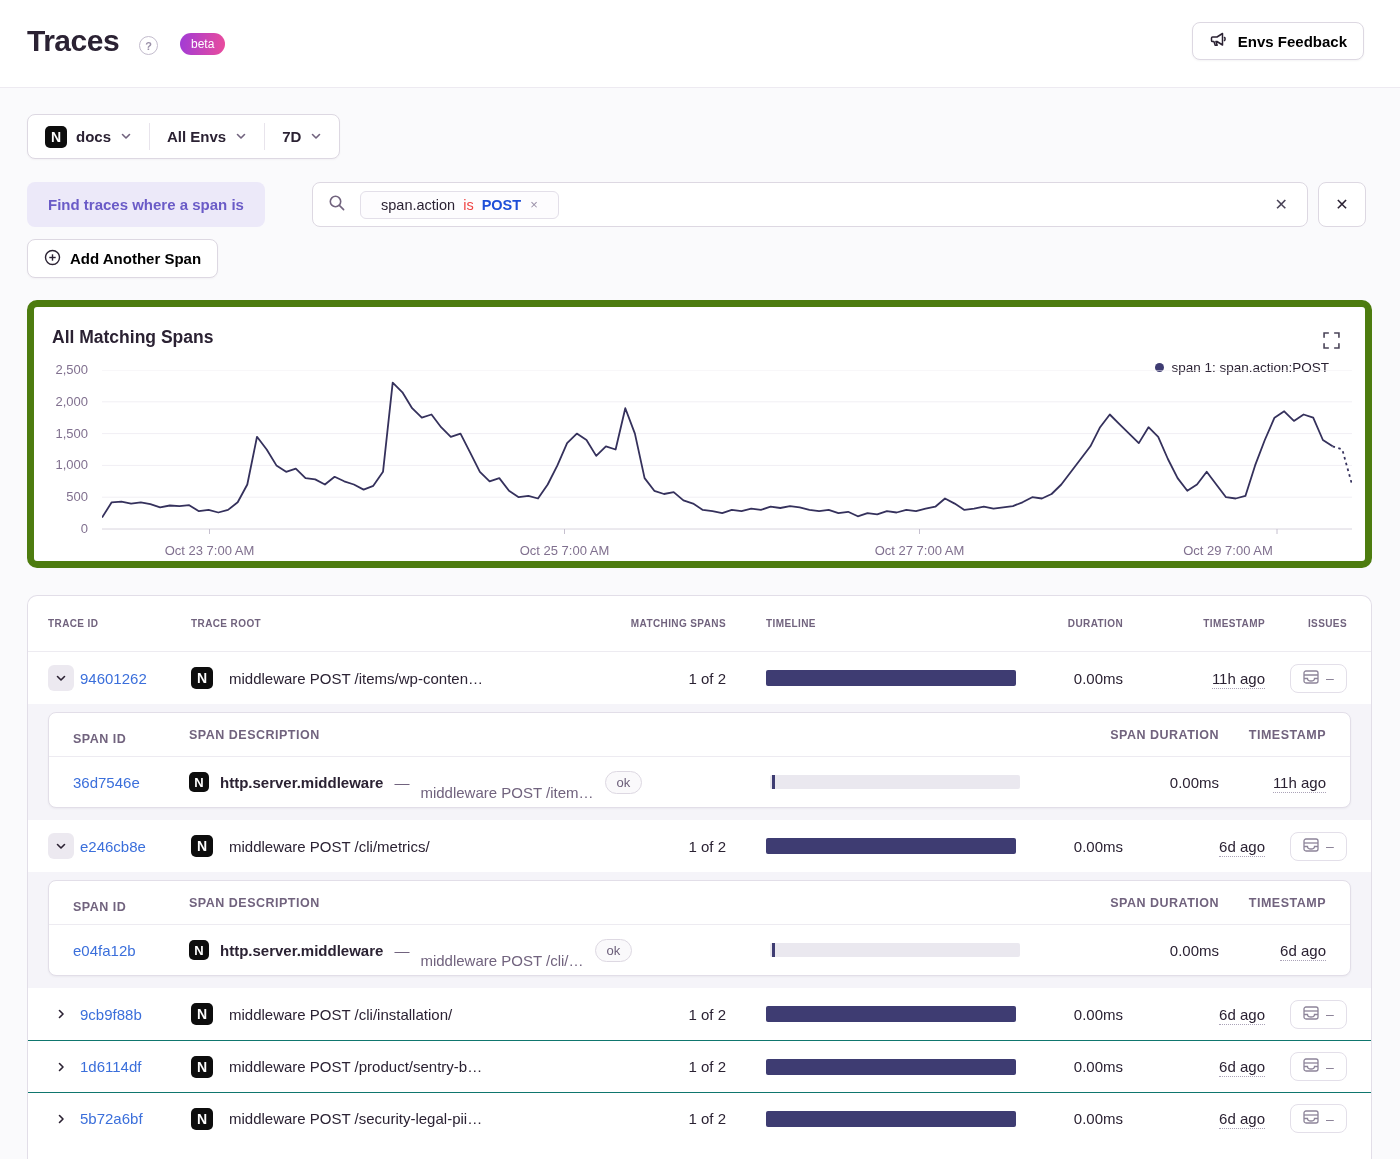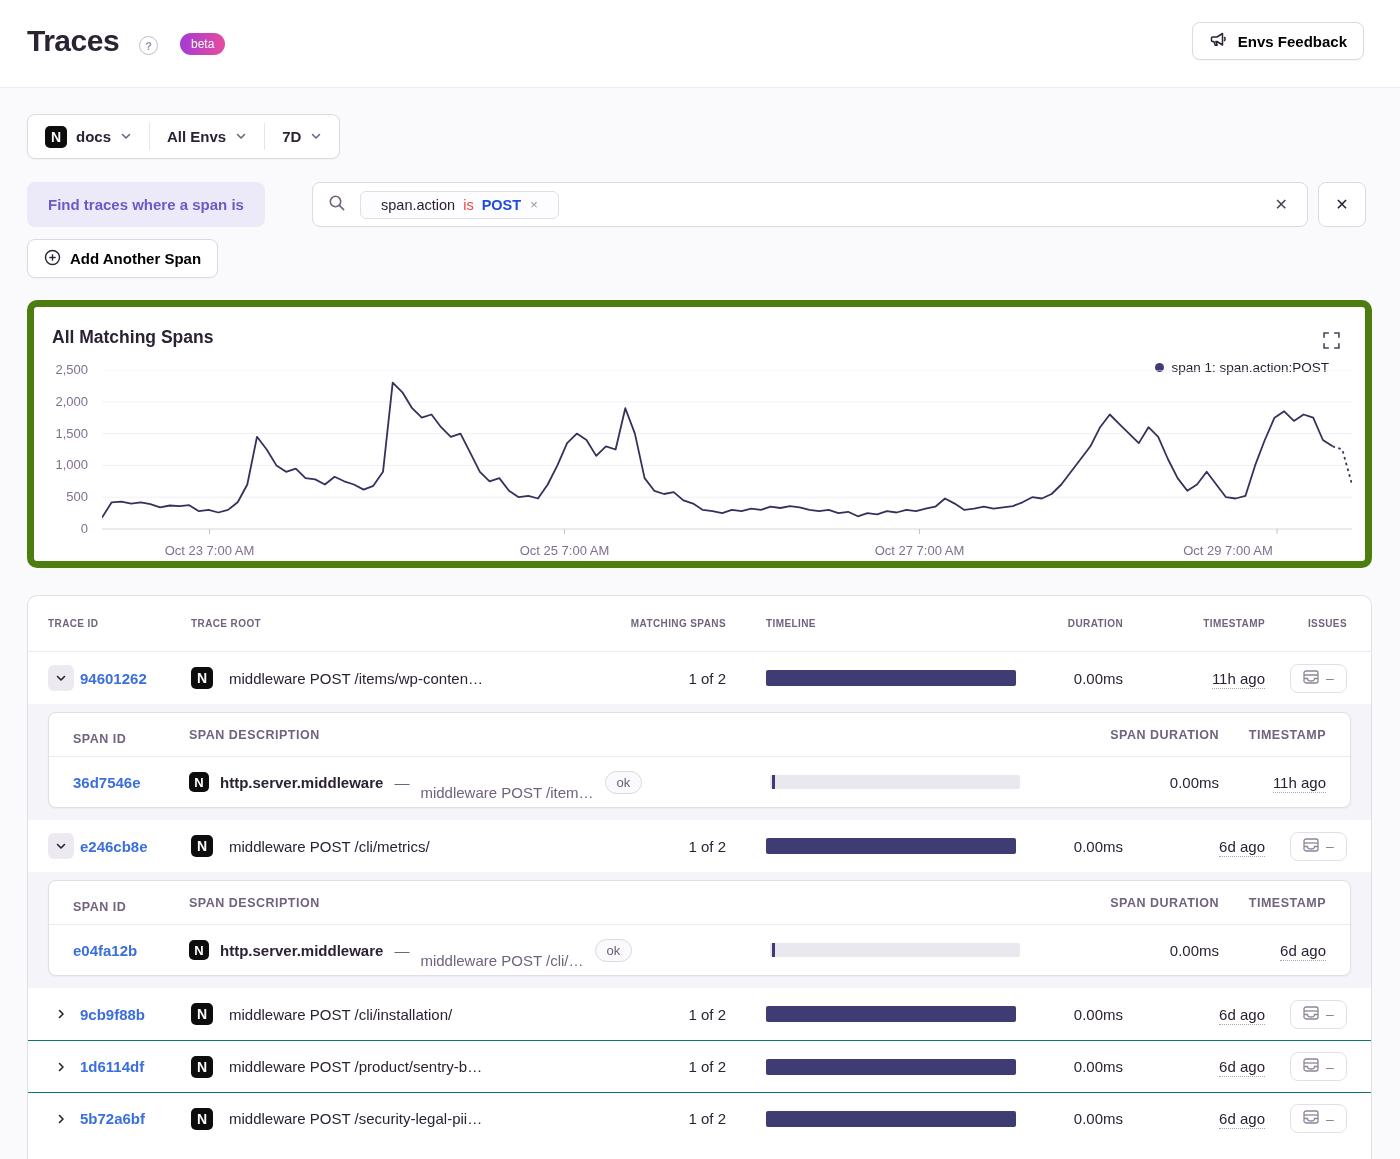--- a/index.html
+++ b/index.html
@@ -58,21 +58,21 @@
   .c-id   { width:111px; }
   .c-logo { width:38px; }
   .c-root { width:360px; white-space:nowrap; overflow:hidden; text-overflow:ellipsis; }
   .c-match{ width:137px; text-align:right; }
   .c-tl   { width:250px; margin-left:40px; }
   .c-dur  { width:107px; text-align:right; }
   .c-ts   { width:142px; text-align:right; }
   .c-iss  { flex:1; display:flex; justify-content:flex-end; }
   .chev-btn { width:26px; height:26px; border-radius:6px; background:#ECE9F0; display:flex; align-items:center; justify-content:center; cursor:pointer; }
   .chev-plain { width:26px; height:26px; display:flex; align-items:center; justify-content:center; cursor:pointer; }
-  .link { color:#3B6FDB; cursor:pointer;font-weight:bold; }
+  .link { color:#3B6FDB; cursor:pointer; }
   .bar { width:250px; height:16px; background:#3E3C72; border-radius:2px; }
   .ts-dotted { border-bottom:1.5px dotted #ABA3B8; padding-bottom:1px; cursor:pointer; }
   .issuepill { width:57px; height:29px; border:1px solid #E3DFE9; border-radius:8px; display:flex; align-items:center; justify-content:center; gap:7px; color:#8D8499; font-size:14px; cursor:pointer; background:#fff; }
   
   .subwrap { background:#F5F4F9; padding:8px 20px 12px; }
   .subcard { background:#fff; border:1px solid #E2DEE8; border-radius:8px; box-shadow:0 1px 2px rgba(43,34,51,0.05); overflow:hidden; }
   .shead { height:44px; display:flex; align-items:center; padding:0 24px; font-size:12.5px; font-weight:700; color:#71637E; letter-spacing:0.04em; border-bottom:1px solid #EDEBF1; }
   .sh-id  { width:116px;margin-top:8px; }
   .sh-desc{ flex:1; }
   .sh-dur { width:199px; text-align:right; }

